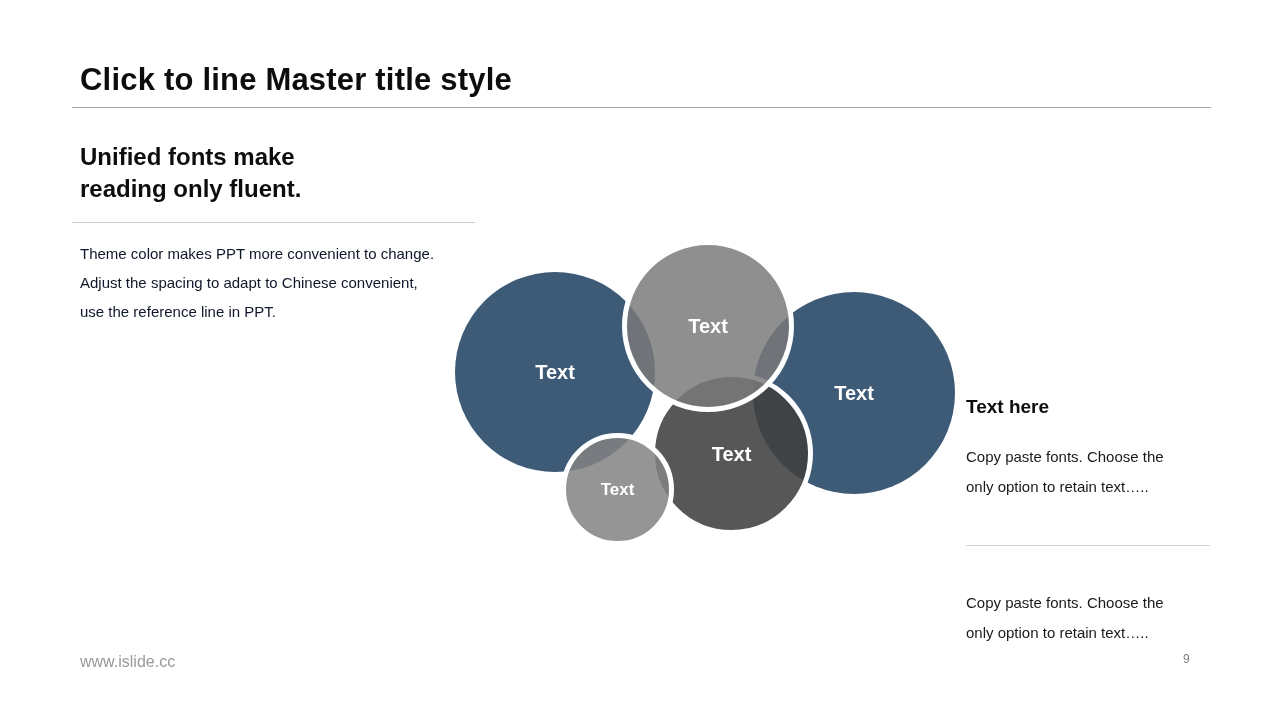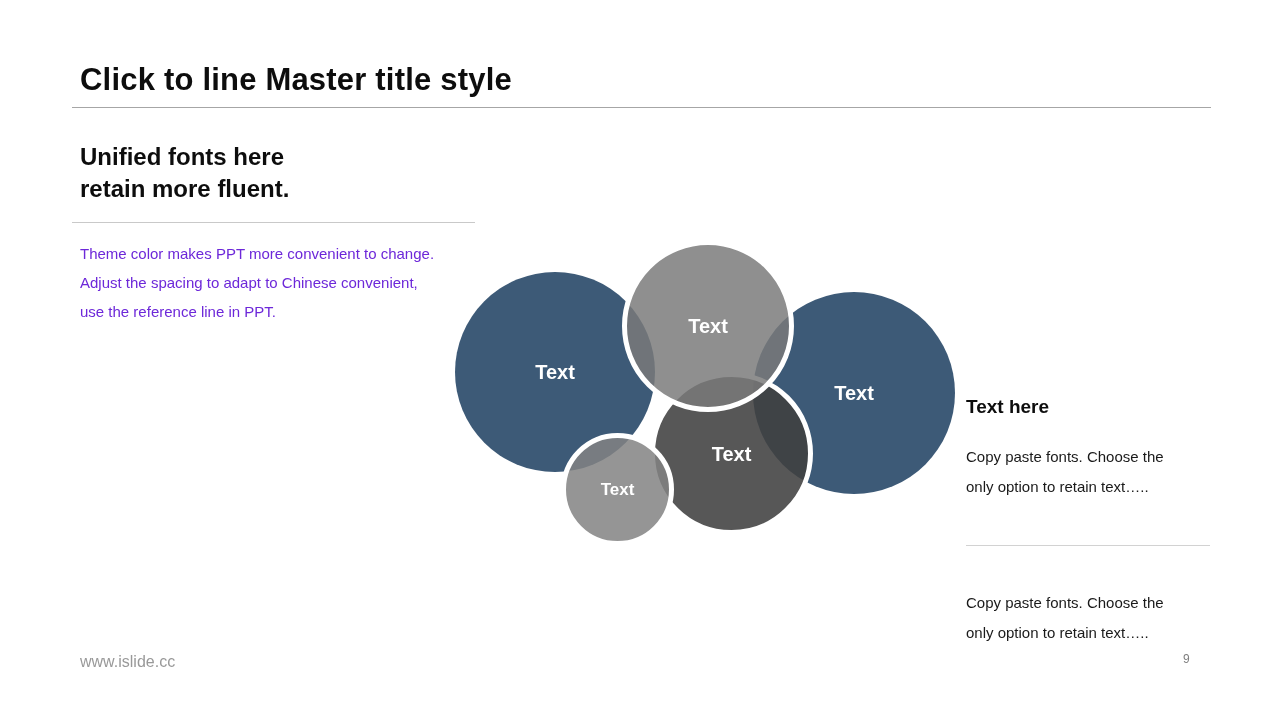--- a/index.html
+++ b/index.html
@@ -28,21 +28,21 @@
     position: absolute; left: 80px; top: 141px;
     font-size: 24px; font-weight: bold; color: #0d0d0d;
     line-height: 32px; white-space: nowrap;
   }
   .left-rule {
     position: absolute; left: 72px; top: 222px; width: 403px; height: 1px;
     background: #c9c9c9;
   }
   .left-body {
     position: absolute; left: 80px; top: 239px;
-    font-size: 15px; color: #6d28d9; line-height: 29px; white-space: nowrap;
+    font-size: 15px; color: #0f172a; line-height: 29px; white-space: nowrap;
   }
 
   
   .bubble {
     position: absolute; border-radius: 50%;
     display: flex; align-items: center; justify-content: center;
     box-sizing: border-box;
   }
   .bubble-label {
     color: #ffffff; font-weight: bold; font-size: 20px; line-height: 1; text-align: center;
@@ -85,22 +85,22 @@
 </style>
 </head>
 <body>
 
 <div class="slide">
 
   <div class="slide-title">Click to line Master title style</div>
   <div class="title-rule"></div>
 
   <div class="left-heading">
-    <div>Unified fonts here</div>
-    <div>retain more fluent.</div>
+    <div>Unified fonts make</div>
+    <div>reading only fluent.</div>
   </div>
   <div class="left-rule"></div>
   <div class="left-body">
     <div>Theme color makes PPT more convenient to change.</div>
     <div>Adjust the spacing to adapt to Chinese convenient,</div>
     <div>use the reference line in PPT.</div>
   </div>
 
   <div class="bubble bubble-left-blue" style="background-color: rgb(61, 90, 119);">
     <span class="bubble-label">Text</span>

